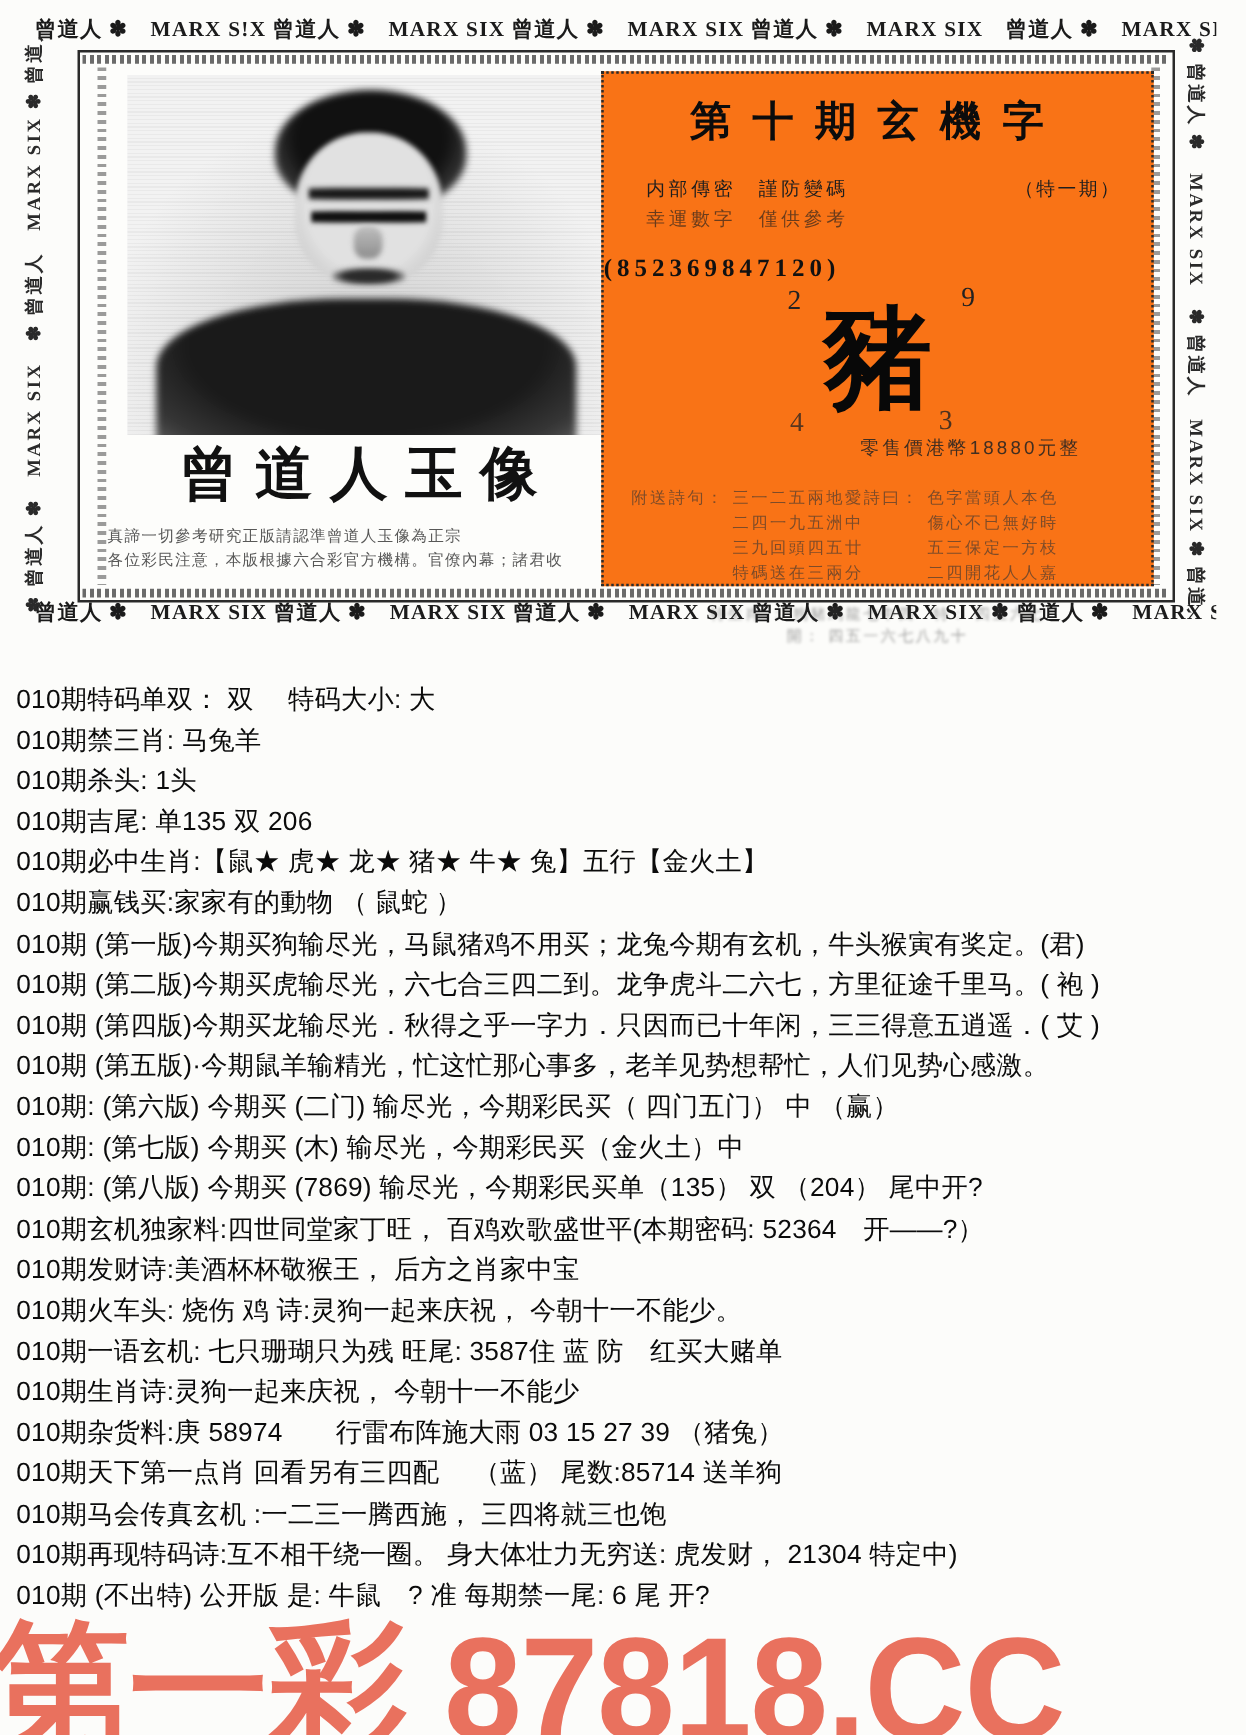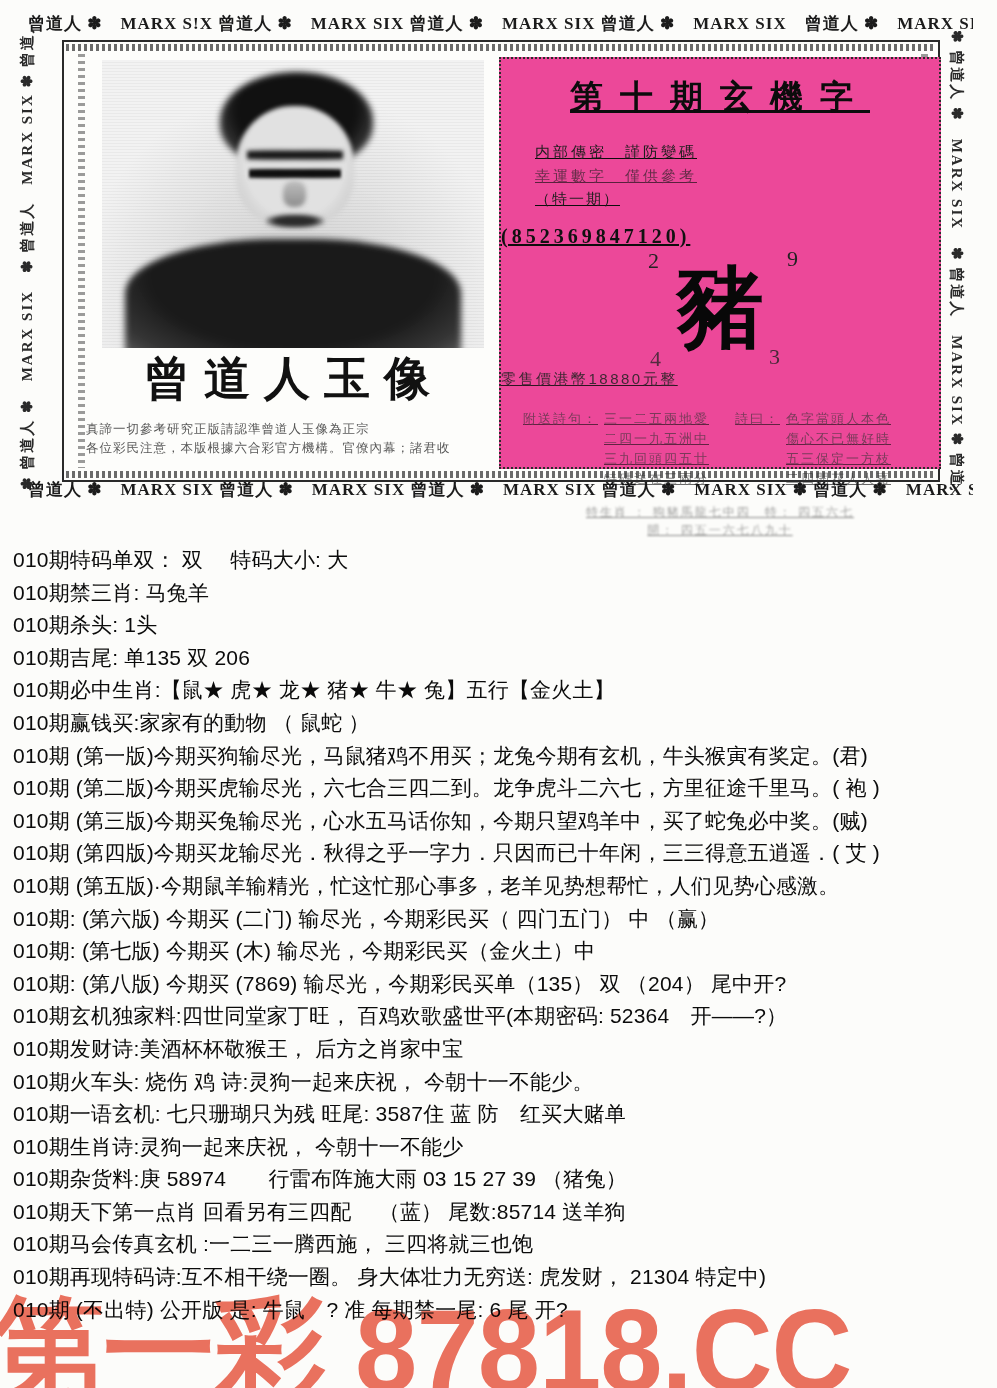--- a/index.html
+++ b/index.html
@@ -74,29 +74,29 @@
     font-family:"Liberation Serif", serif; font-weight:bold; font-size:46px;
     letter-spacing:14px; color:#111;
   }
   .notes{
     position:absolute; left:22px; top:378px; width:400px;
     font-size:12.5px; line-height:19px; color:#2f2f2f; letter-spacing:1px;
     filter:blur(.4px); opacity:.8;
   }
   
   .panel{
-    position:absolute; left:435px; top:15px; width:438px; height:408px;
-    border:2px dotted #2b2b2b; background:#ec4899;text-decoration:underline;
+    position:absolute; left:417px; top:15px; width:438px; height:408px;
+    border:2px dotted #2b2b2b; background:#f97316;
   }
   .panel .title{
     margin-top:16px; text-align:center;
     font-family:"Liberation Serif", serif; font-weight:bold; font-size:33px;
     letter-spacing:17px; color:#0c0c0c; white-space:nowrap;
   }
-  .panel .subrow{display:flex; justify-content:space-between; padding:20px 24px 0 34px;flex-direction:column;}
+  .panel .subrow{display:flex; justify-content:space-between; padding:20px 24px 0 34px;}
   .panel .subcol{font-size:15px; line-height:24px; letter-spacing:3px; color:#1e1e1e;}
   .panel .subcol .dim{opacity:.65; filter:blur(.4px);}
   .panel .issue{font-size:15px; letter-spacing:2px; color:#1e1e1e; padding-top:2px;}
   .panel .number{
     text-align:left; margin-top:16px;
     font-family:"Liberation Serif", serif; font-weight:bold;
     font-size:20px; letter-spacing:4px; color:#111;
   }
   .zodiac{position:relative; width:200px; margin:6px auto 0; height:112px;}
   .zodiac .big{
@@ -104,24 +104,24 @@
     font-family:"Liberation Serif", serif; font-weight:900; font-size:88px; color:#080808;
   }
   .zodiac .corner{
     position:absolute; font-family:"Liberation Serif", serif; font-size:22px; color:#222;
   }
   .zodiac .tl{left:28px; top:-6px;}
   .zodiac .tr{right:22px; top:-8px;}
   .zodiac .bl{left:30px; bottom:-6px; opacity:.75;}
   .zodiac .br{right:40px; bottom:-4px; opacity:.8;}
   .price{
-    margin-top:4px; padding-right:56px; 
+    margin-top:4px; padding-right:56px; text-align:right;
     font-size:15px; letter-spacing:2.5px; color:#222; opacity:.85; filter:blur(.35px);
   }
-  .poems{display:flex; gap:26px; padding:20px 14px 0 22px;}
+  .poems{display:flex; padding:20px 14px 0 22px;}
   .poem{display:flex; font-size:13px; line-height:20px; letter-spacing:2px;
         color:#333; opacity:.62; filter:blur(.55px); white-space:nowrap;}
   .poem .lbl{margin-right:6px;}
   .panel .foot{
     margin-top:14px; text-align:center; font-size:12px; letter-spacing:2px;
     color:#444; opacity:.5; filter:blur(1.1px); line-height:18px; white-space:nowrap;
   }
   
   .body-block{position:absolute; left:13px; top:544px; width:980px;}
   .body-line{
@@ -214,21 +214,20 @@
 
   <div class="body-block">
       <div class="body-line">010期特码单双：  双　 特码大小: 大</div>
       <div class="body-line">010期禁三肖: 马兔羊</div>
       <div class="body-line">010期杀头: 1头</div>
       <div class="body-line">010期吉尾:  单135  双 206</div>
       <div class="body-line">010期必中生肖:【鼠★ 虎★  龙★  猪★  牛★ 兔】五行【金火土】</div>
       <div class="body-line">010期赢钱买:家家有的動物 （ 鼠蛇 ）</div>
       <div class="body-line">010期 (第一版)今期买狗输尽光，马鼠猪鸡不用买；龙兔今期有玄机，牛头猴寅有奖定。(君)</div>
       <div class="body-line">010期 (第二版)今期买虎输尽光，六七合三四二到。龙争虎斗二六七，方里征途千里马。( 袍 )</div>
-      <div class="body-line">010期 (第三版)今期买兔输尽光，心水五马话你知，今期只望鸡羊中，买了蛇兔必中奖。(贼)</div>
       <div class="body-line">010期 (第四版)今期买龙输尽光．秋得之乎一字力．只因而已十年闲，三三得意五逍遥．( 艾 )</div>
       <div class="body-line">010期 (第五版)·今期鼠羊输精光，忙这忙那心事多，老羊见势想帮忙，人们见势心感激。</div>
       <div class="body-line">010期: (第六版) 今期买 (二门) 输尽光，今期彩民买（ 四门五门） 中 （赢）</div>
       <div class="body-line">010期: (第七版) 今期买 (木) 输尽光，今期彩民买（金火土）中</div>
       <div class="body-line">010期: (第八版) 今期买 (7869) 输尽光，今期彩民买单（135）  双 （204） 尾中开?</div>
       <div class="body-line">010期玄机独家料:四世同堂家丁旺， 百鸡欢歌盛世平(本期密码:  52364　开——?）</div>
       <div class="body-line">010期发财诗:美酒杯杯敬猴王， 后方之肖家中宝</div>
       <div class="body-line">010期火车头:  烧伤 鸡  诗:灵狗一起来庆祝， 今朝十一不能少。</div>
       <div class="body-line">010期一语玄机:  七只珊瑚只为残 旺尾:  3587住 蓝  防　红买大赌单</div>
       <div class="body-line">010期生肖诗:灵狗一起来庆祝， 今朝十一不能少</div>

